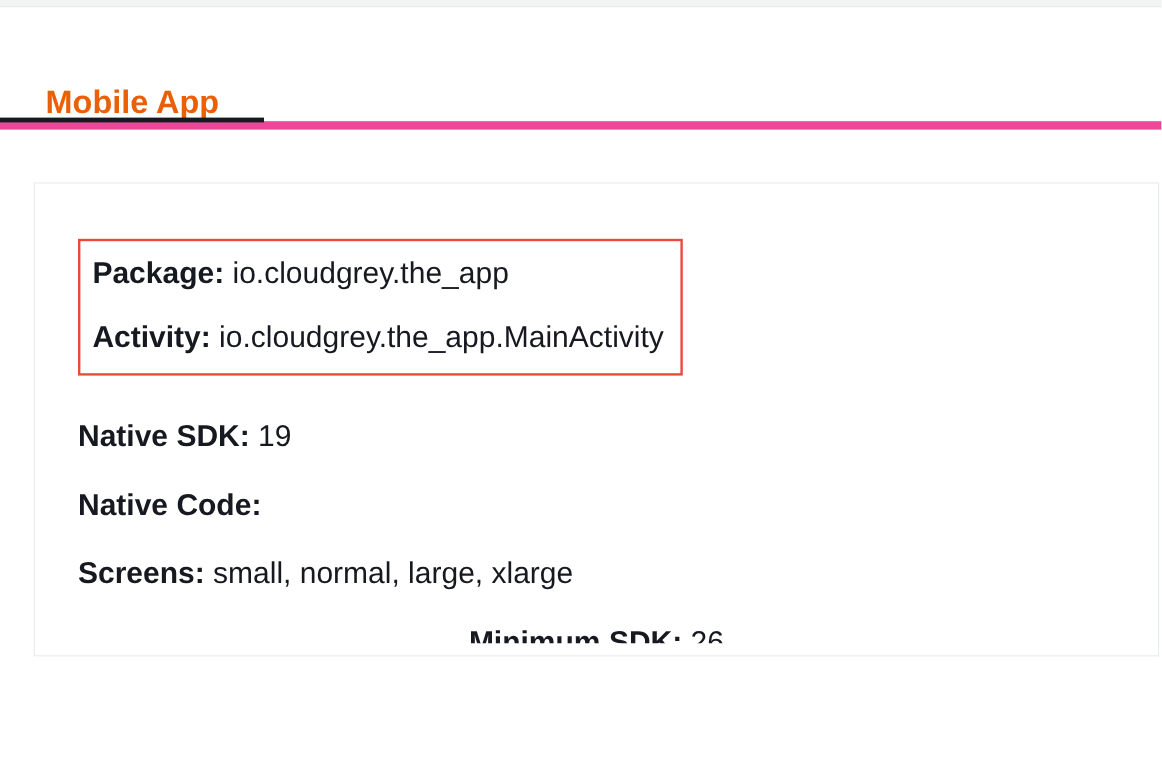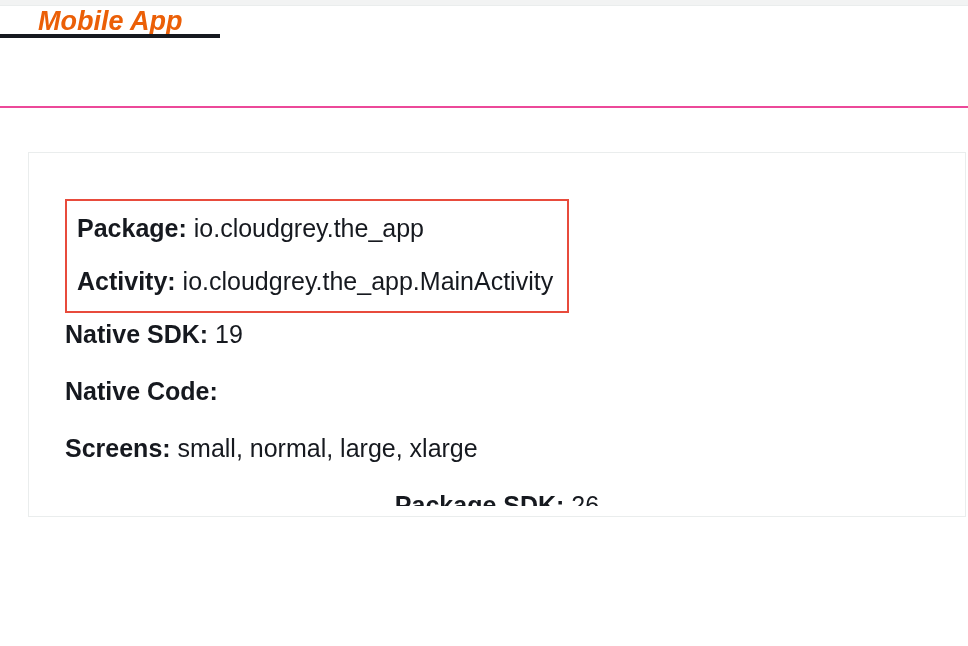--- a/index.html
+++ b/index.html
@@ -15,24 +15,23 @@
       height: 646px;
       overflow: hidden;
     }
     .top-border {
       height: 6px;
       background: #f2f3f3;
       border-bottom: 1px solid #eaeded;
     }
     .tabs {
       display: flex;
-      align-items: flex-start;
+      align-items: flex-end;
       height: 102px;
-      border-bottom: 2px solid #ec4899;
-      font-style: italic;
+      border-bottom: 7px solid #ec4899;
     }
     .tab {
       display: flex;
       align-items: center;
       padding: 0 38px;
       font-size: 27px;
       font-weight: 700;
       color: #545b64;
       cursor: pointer;
       position: relative;
@@ -71,21 +70,21 @@
       font-weight: 400;
       color: #16191f;
     }
     .panel-body {
       padding: 46px 36px 10px 36px;
       position: relative;
     }
     .highlight-box {
       border: 2px solid #e84b3c;
       padding: 10px 14px 12px 10px;
-      margin-bottom: 4px;
+      margin-bottom: 34px;
       display: inline-block;
     }
     .detail-line {
       font-size: 25px;
       line-height: 1.4;
       color: #16191f;
       margin-bottom: 22px;
     }
     .detail-line:last-child {
       margin-bottom: 0;
@@ -143,19 +142,19 @@
       <div class="detail-line">
         <span class="detail-label">Native Code:</span><span class="detail-value"></span>
       </div>
 
       <div class="detail-line">
         <span class="detail-label">Screens: </span><span class="detail-value">small, normal, large, xlarge</span>
       </div>
 
       <div class="cutoff">
         <div class="detail-line">
-          <span class="detail-label">Package SDK: </span><span class="detail-value">26</span>
+          <span class="detail-label">Minimum SDK: </span><span class="detail-value">26</span>
         </div>
       </div>
 
     </div>
   </div>
 </div>
 
 </body></html>

